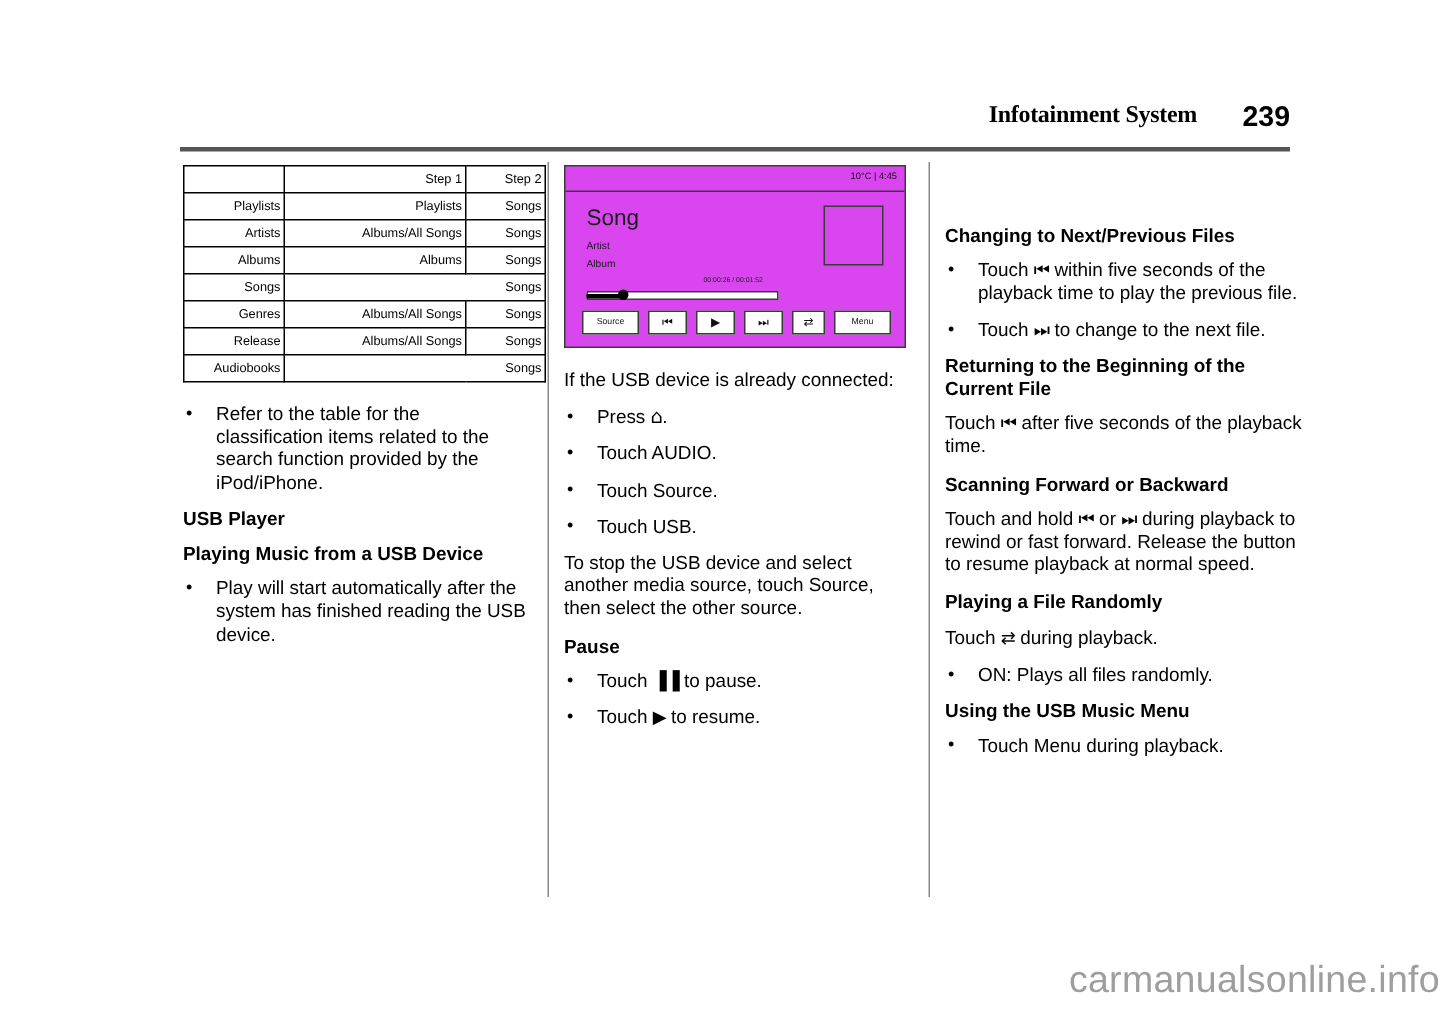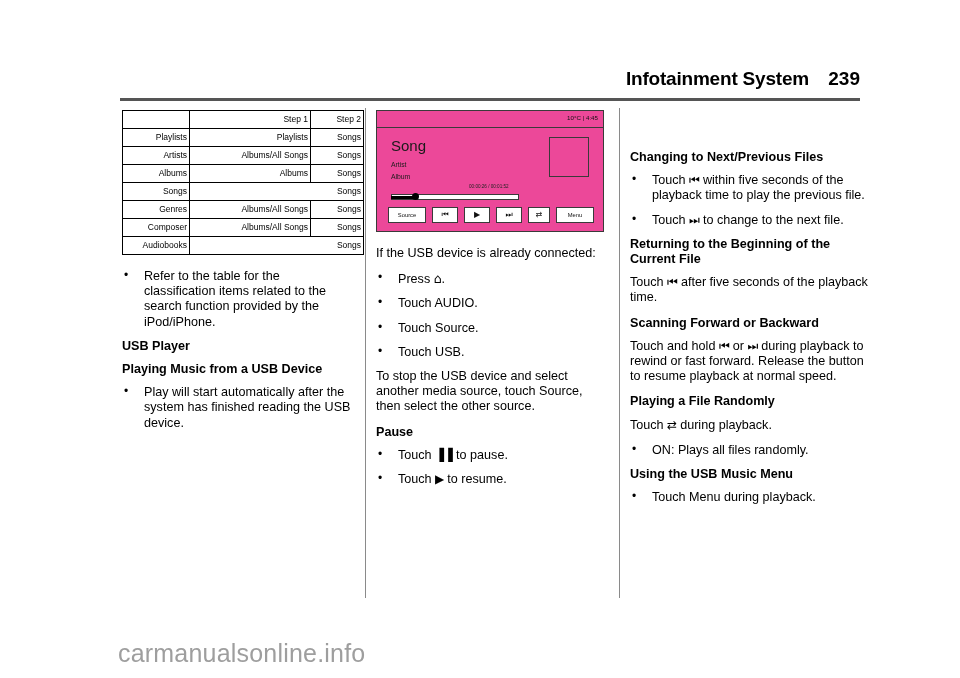--- a/index.html
+++ b/index.html
@@ -34,25 +34,26 @@
   .header-line {
     position: absolute;
     left: 0;
     top: 30px;
     width: 740px;
     height: 3px;
     background: #555;
   }
   .header-title {
     position: absolute;
-    right: 51px;
+    right: 62px;
     top: 0;
-    font-size: 19px;
+    font-size: 16px;
     font-weight: bold;
     letter-spacing: -0.2px;
+    font-family: Liberation Serif, serif;
   }
   .header-page-num {
     position: absolute;
     right: 0;
     top: 0;
     font-size: 19px;
     font-weight: bold;
   }
 
   
@@ -135,21 +136,21 @@
   .glyph-home { font-size: 13px; }
 
   
   .radio-display {
     position: relative;
     width: 228px;
     height: 122px;
     border: 1.5px solid #3a3a3a;
     box-sizing: border-box;
     margin-bottom: 14px;
-    background: #ec4899;
+    background: #d946ef;
   }
   .rd-statusbar {
     position: absolute;
     left: 0; top: 0;
     width: 100%;
     height: 17px;
     border-bottom: 1px solid #3a3a3a;
     box-sizing: border-box;
   }
   .rd-status-text {
@@ -252,21 +253,21 @@
     font-size: 8px;
     line-height: 1;
   }
 
   
   .watermark {
     position: absolute;
     left: 0;
     bottom: 10px;
     width: 960px;
-    text-align: left;
+    text-align: right;
     font-size: 25px;
     color: #9e9e9e;
     letter-spacing: 0.2px;
     padding-left: 118px;
     box-sizing: border-box;
   }
 </style>
 </head>
 <body>
 
@@ -308,21 +309,21 @@
         <tr>
           <td class="c0">Songs</td>
           <td class="c1" colspan="2">Songs</td>
         </tr>
         <tr>
           <td class="c0">Genres</td>
           <td class="c1">Albums/All Songs</td>
           <td class="c2">Songs</td>
         </tr>
         <tr>
-          <td class="c0">Composer</td>
+          <td class="c0">Release</td>
           <td class="c1">Albums/All Songs</td>
           <td class="c2">Songs</td>
         </tr>
         <tr>
           <td class="c0">Audiobooks</td>
           <td class="c1" colspan="2">Songs</td>
         </tr>
       </tbody>
     </table>
 

